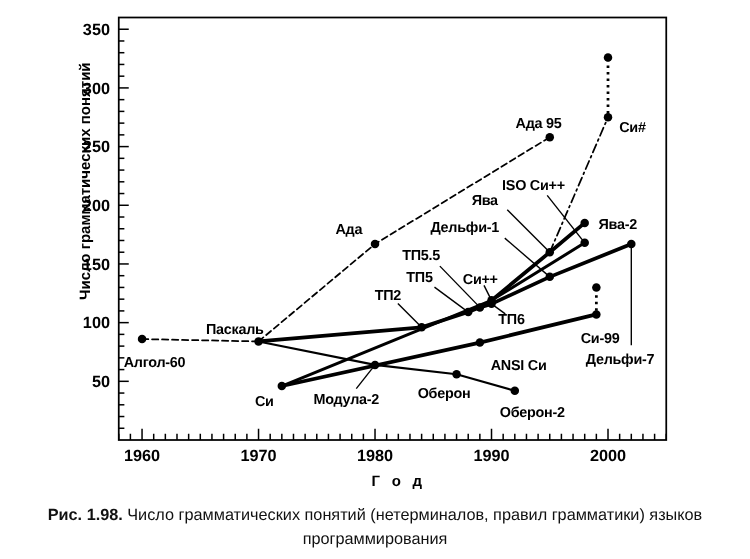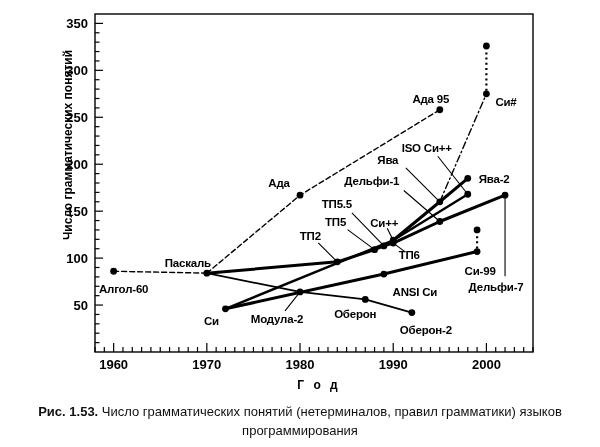--- a/index.html
+++ b/index.html
@@ -195,14 +195,14 @@
           <text x="480.0851063829787" y="274.5388888888889" text-anchor="middle" class="ptlbl">Си-99</text>
           <text x="371.8085106382979" y="185.49444444444444" text-anchor="middle" class="ptlbl">Дельфи-1</text>
           <text x="496.0425531914894" y="291.2055555555555" text-anchor="middle" class="ptlbl">Дельфи-7</text>
           <text x="387.8085106382979" y="163.77777777777777" text-anchor="middle" class="ptlbl">Ява</text>
           <text x="478.7659574468085" y="183.30555555555554" text-anchor="start" class="ptlbl">Ява-2</text>
           <text x="426.7659574468085" y="152.26666666666668" text-anchor="middle" class="ptlbl">ISO Си++</text>
           <text x="495.40425531914894" y="105.80555555555554" text-anchor="start" class="ptlbl">Си#</text>
         </g>
       </svg>
   </div>
-  <div class="caption"><b>Рис. 1.53.</b><span> Число грамматических понятий (нетерминалов, правил грамматики) языков программирования</span></div>
+  <div class="caption"><b>Рис. 1.98.</b><span> Число грамматических понятий (нетерминалов, правил грамматики) языков программирования</span></div>
 </div>
 
 </body></html>

